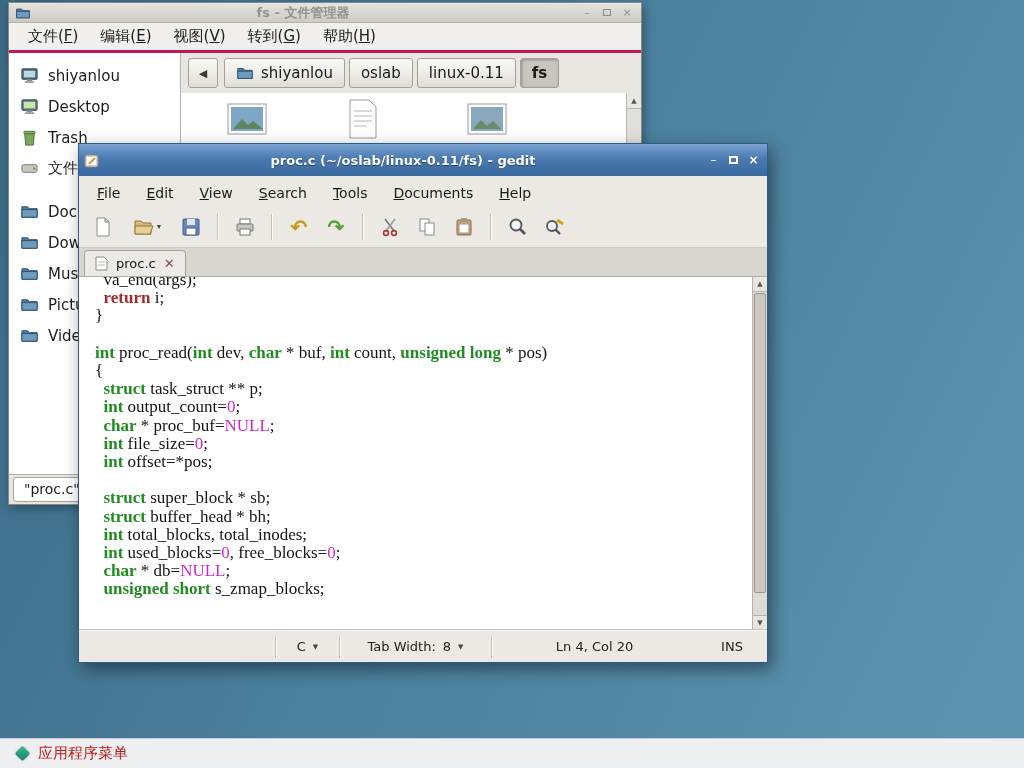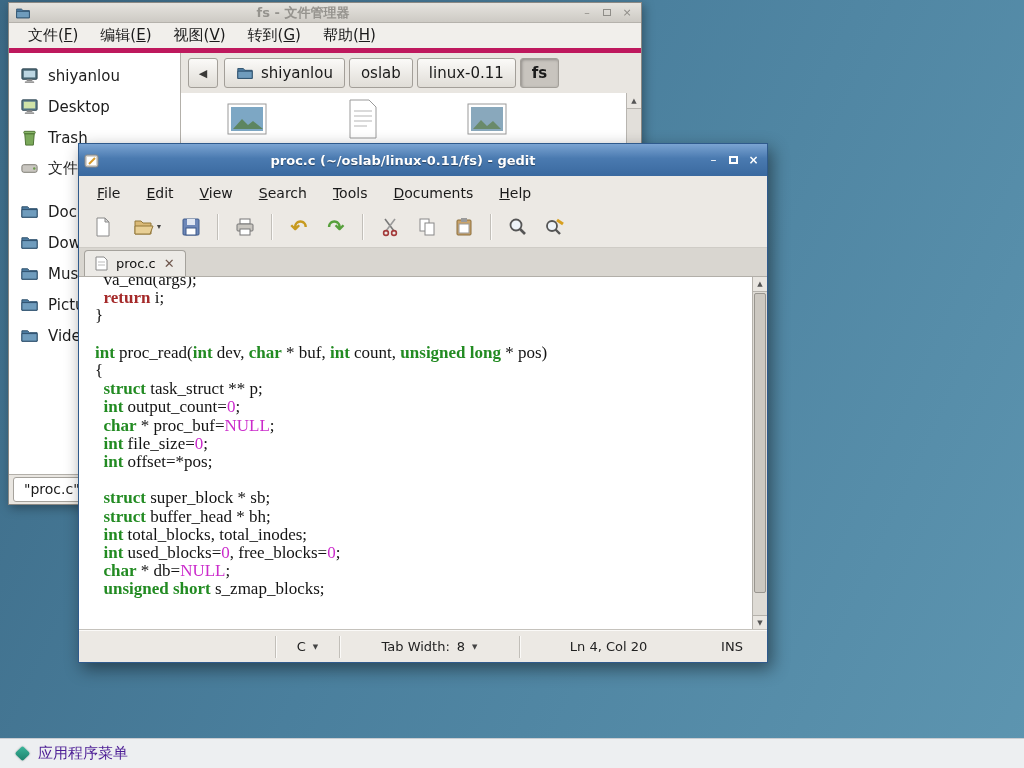--- a/index.html
+++ b/index.html
@@ -11,21 +11,21 @@
 
   
   #file-manager{left:8px;top:2px;width:634px;height:503px;z-index:1;
     background:#e9e6e1;border:1px solid #8b8984;box-shadow:2px 3px 10px rgba(0,0,0,.35)}
   .fm-titlebar{height:20px;background:linear-gradient(#e6e4df,#cdcac4);display:flex;align-items:center;
     padding:0 6px;border-bottom:1px solid #b5b2ac}
   .fm-title{flex:1;text-align:center;font-size:13px;font-weight:bold;color:#95938e;white-space:nowrap;overflow:hidden}
   .fm-ctrl{width:16px;text-align:center;color:#8f8d88;font-size:11px;margin-left:4px;display:flex;align-items:center;justify-content:center;height:16px}
   .maxbox{width:8px;height:7px;border:1px solid currentColor;display:inline-block}
   .fm-menubar{height:30px;background:#f1efeb;display:flex;align-items:center;padding-left:8px;
-    border-bottom:5px solid #be185d;font-size:15px}
+    border-bottom:3px solid #be185d;font-size:15px}
   .menu-item{padding:4px 11px;color:#1a1a1a;white-space:nowrap;cursor:default}
   .fm-body{flex:1;display:flex;min-height:0}
   .fm-sidebar{width:172px;background:#fff;border-right:1px solid #b3b0aa;padding-top:7px;font-size:15px;overflow:hidden}
   .side-item{display:flex;align-items:center;height:31px;padding-left:11px;color:#1c1c1c;white-space:nowrap}
   .sicon{width:19px;height:19px;flex:none;display:inline-block}
   .sicon svg{width:100%;height:100%}
   .side-item .sicon{margin-right:9px}
   .group-start{margin-top:12px}
   .fm-right{flex:1;display:flex;flex-direction:column;min-width:0}
   .fm-toolbar{height:40px;display:flex;align-items:center;padding:0 7px;gap:6px;background:#e9e6e1}
@@ -83,21 +83,21 @@
   .sb-thumb{flex:none;height:300px;background:#ccc8c1;border:1px solid #999690;border-radius:2px;margin:1px}
   .g-statusbar{height:32px;background:#ece9e4;border-top:1px solid #fbfaf8;box-shadow:0 -1px 0 #c5c2bc;
     display:flex;align-items:center;font-size:13px;color:#222}
   .sb-seg{height:22px;display:flex;align-items:center;justify-content:center;gap:7px;
     border-left:1px solid #c2bfb9;box-shadow:inset 1px 0 0 #fbfaf8}
   .darr{font-size:7px;color:#444}
 
   
   #taskbar{position:absolute;left:0;right:0;bottom:0;height:30px;background:#edeff1;border-top:1px solid #c9ccd1;
     display:flex;align-items:center;padding-left:7px;z-index:5}
-  .app-menu{display:flex;align-items:center;gap:10px;padding:9px 10px;height:100%;font-size:15px;color:#4c1d95}
+  .app-menu{display:flex;align-items:center;gap:10px;padding:9px 10px;height:100%;font-size:15px;color:#b91c1c}
   .app-menu-icon{width:11px;height:11px;transform:rotate(45deg);border-radius:2px;
     background:linear-gradient(135deg,#3bb89c,#1d7f6b);box-shadow:0 0 2px rgba(0,0,0,.35);flex:none}
 </style>
 </head>
 <body>
 
 <div id="file-manager" class="window">
   <div class="fm-titlebar">
     <span class="sicon" style="width:16px;height:16px">
       <svg viewBox="0 0 20 20">
@@ -393,21 +393,21 @@
       <div class="sb-btn down">▼</div>
     </div>
   </div>
 
   <div class="g-statusbar">
     <div style="width:196px"></div>
     <div class="sb-seg" style="width:64px">
       <span>C</span>
       <span class="darr">▼</span>
     </div>
-    <div class="sb-seg" style="width:180px">
+    <div class="sb-seg" style="width:152px">
       <span>Tab Width:</span>
       <span>8</span>
       <span class="darr">▼</span>
     </div>
     <div class="sb-seg" style="flex:1">
       <span>Ln 4, Col 20</span>
     </div>
     <div style="width:70px;text-align:center">INS</div>
   </div>
 </div>

